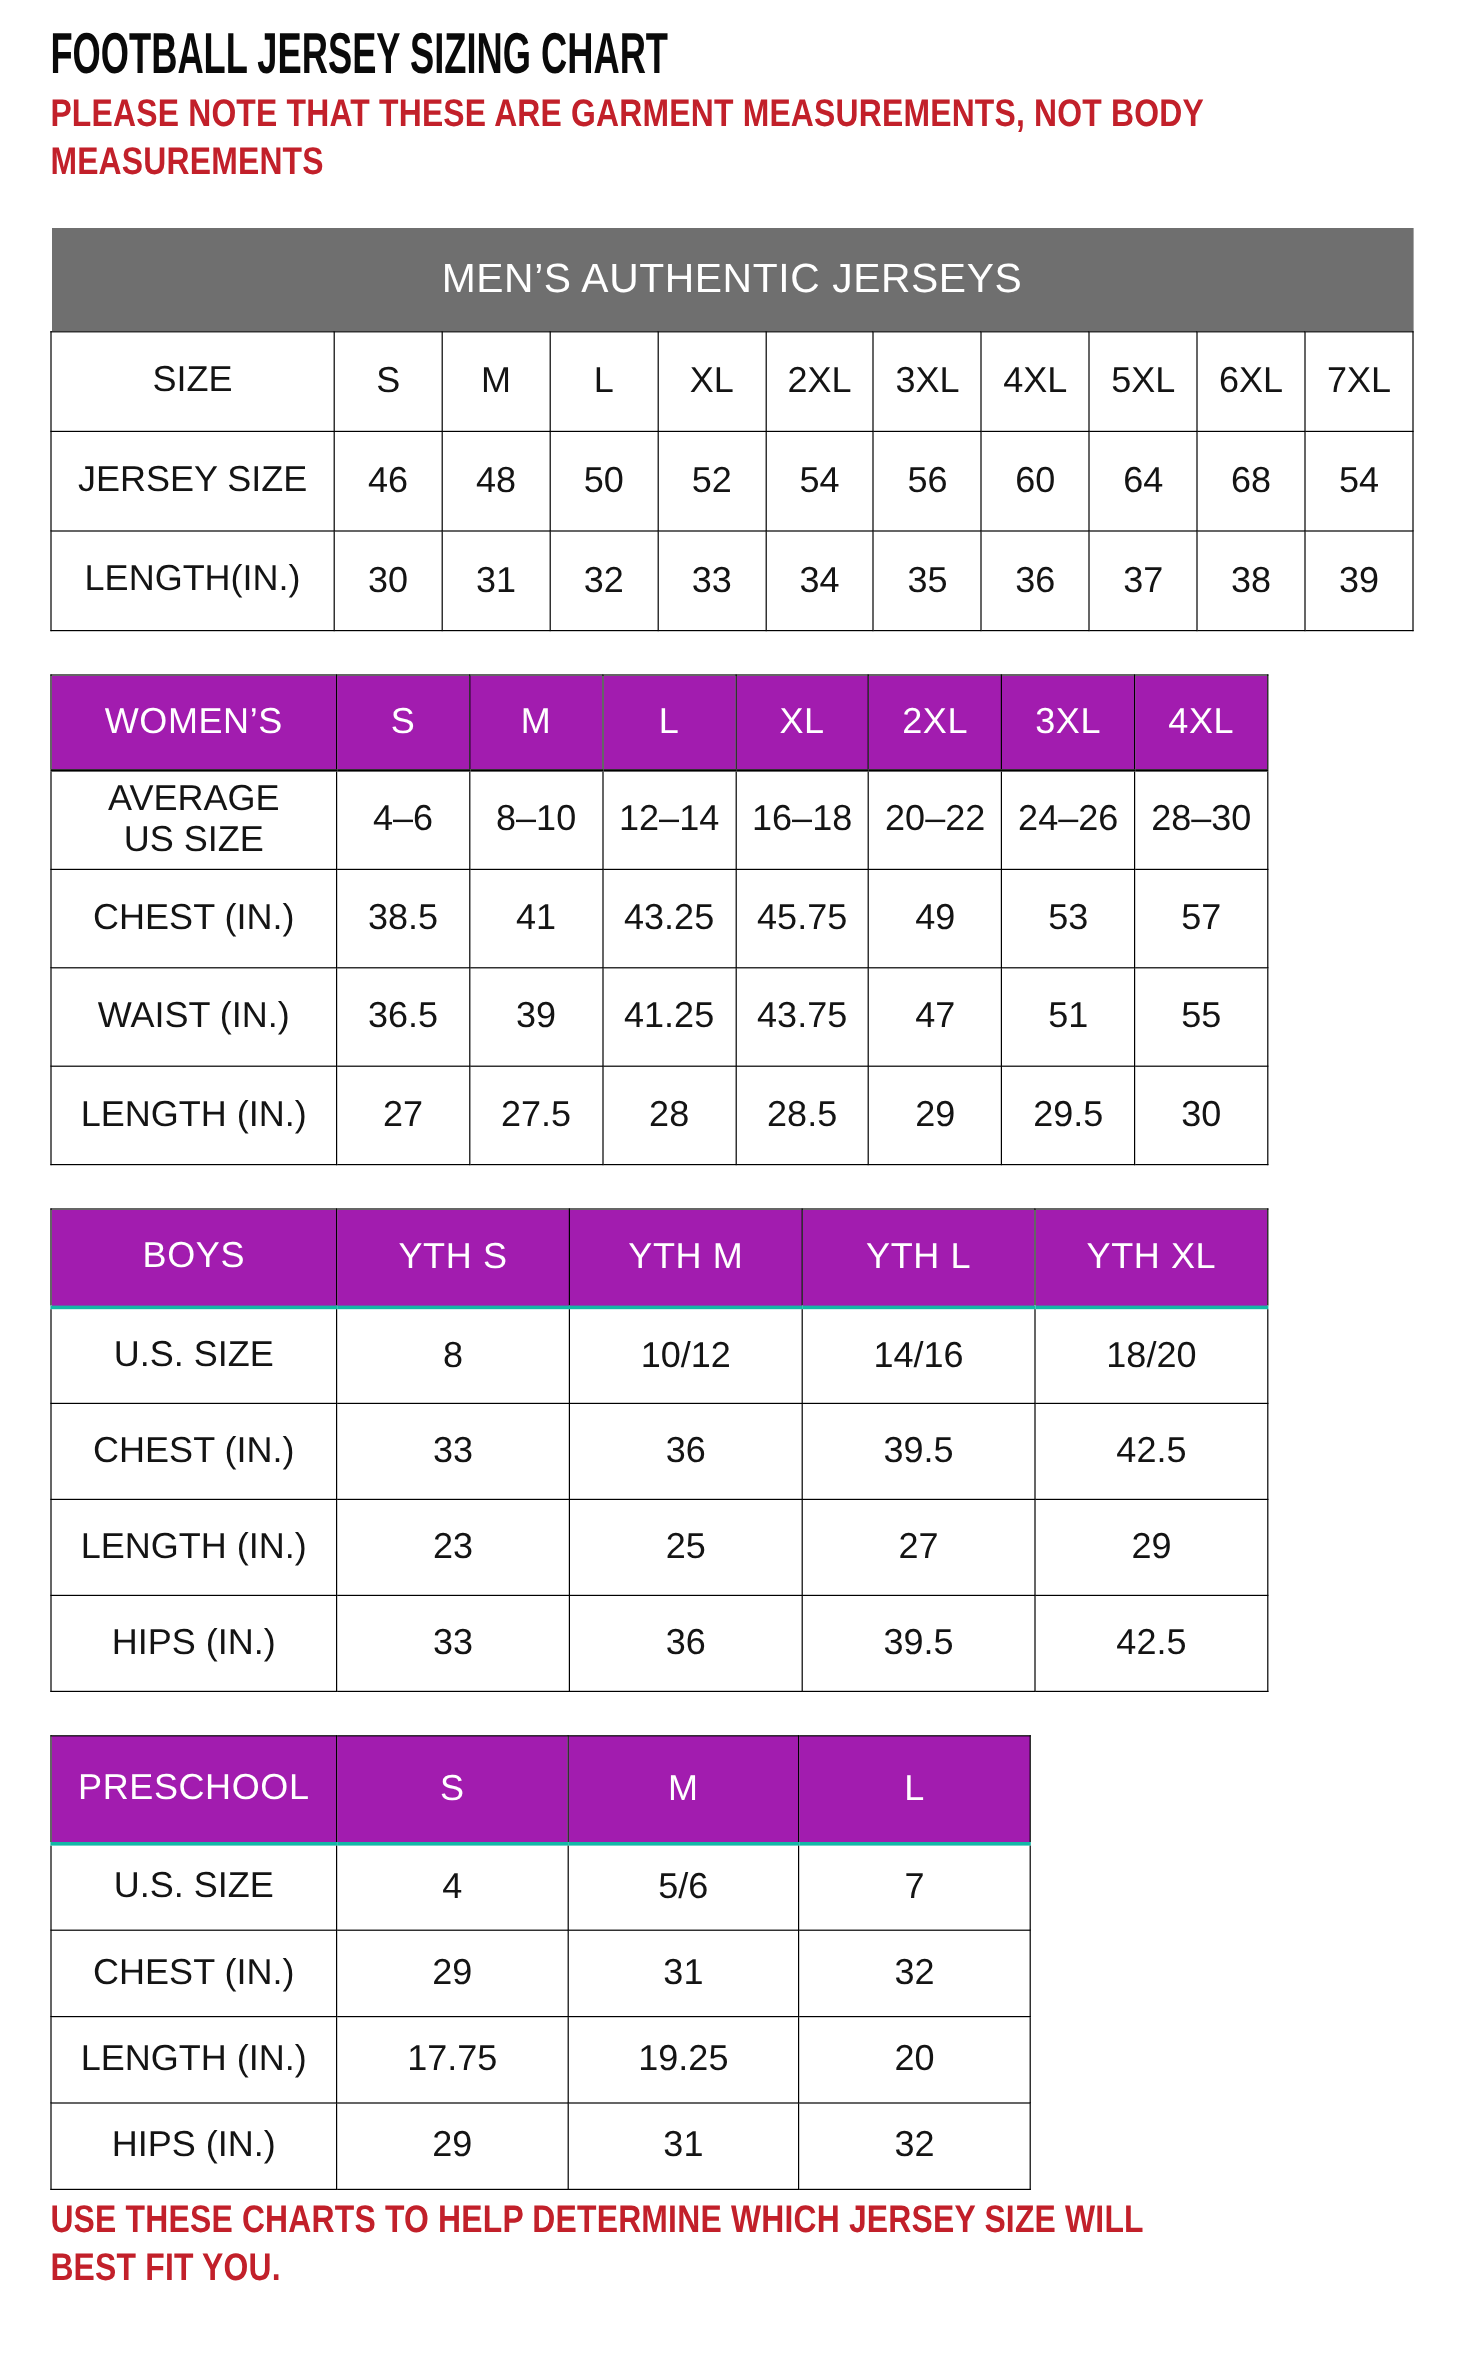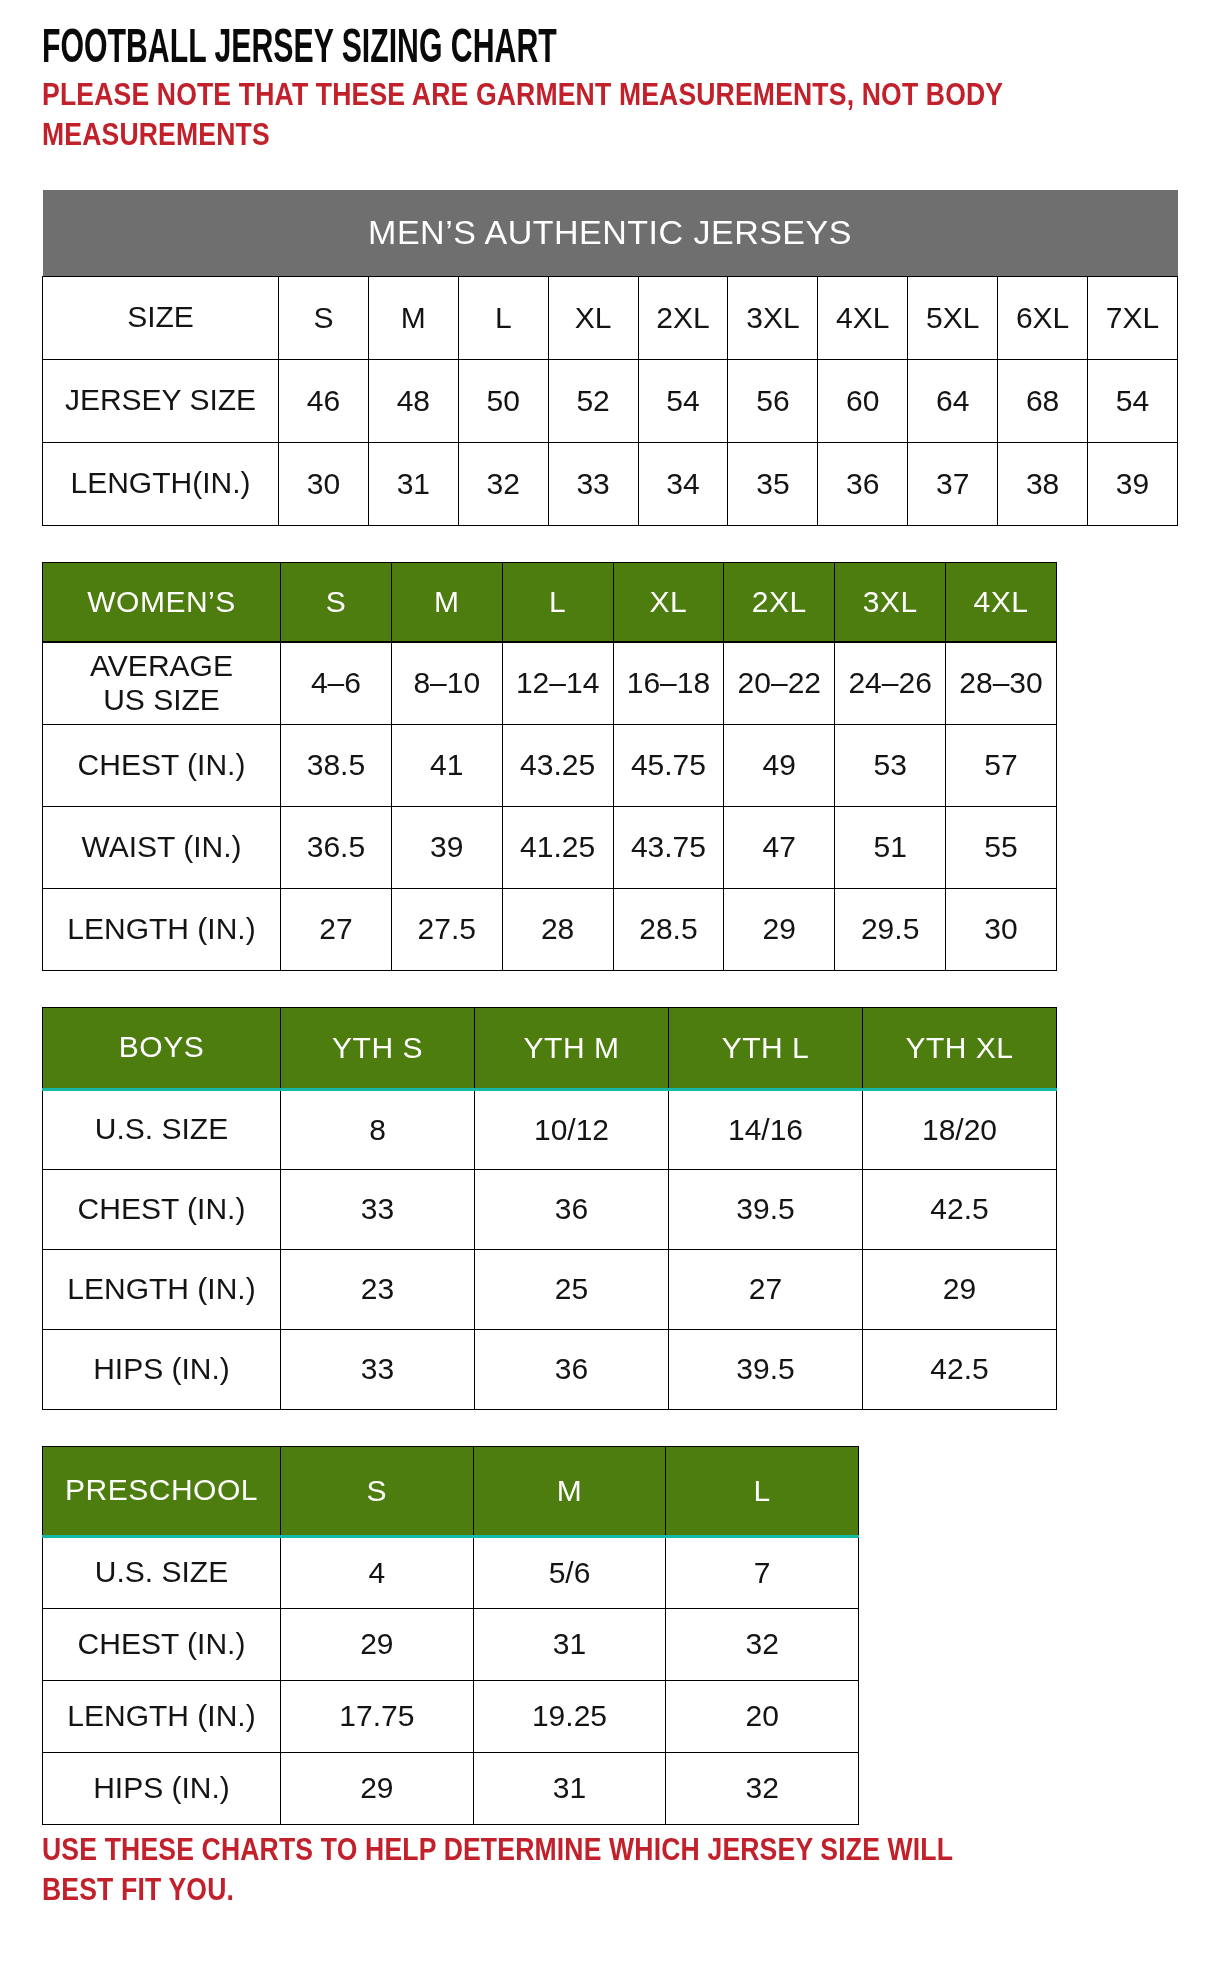--- a/index.html
+++ b/index.html
@@ -69,21 +69,21 @@
   .t-mens tr.banner-row th {
     background: #6f6f6f;
     color: #ffffff;
     font-size: 34px;
     letter-spacing: 0.5px;
     border: 0;
   }
 
   
   tr.gray-header th {
-    background: #4d7c0f;
+    background: #a21caf;
     color: #ffffff;
     letter-spacing: 0.5px;
   }
 
   
   .t-womens { width: 1015px; margin-top: 34px; }
   .t-womens col.col-label { width: 238px; }
   .t-womens tr { height: 82px; }
   .t-womens tr.gray-header { height: 80px; }
   .t-womens tr.gray-header th { border-bottom: 2px solid #000; }

